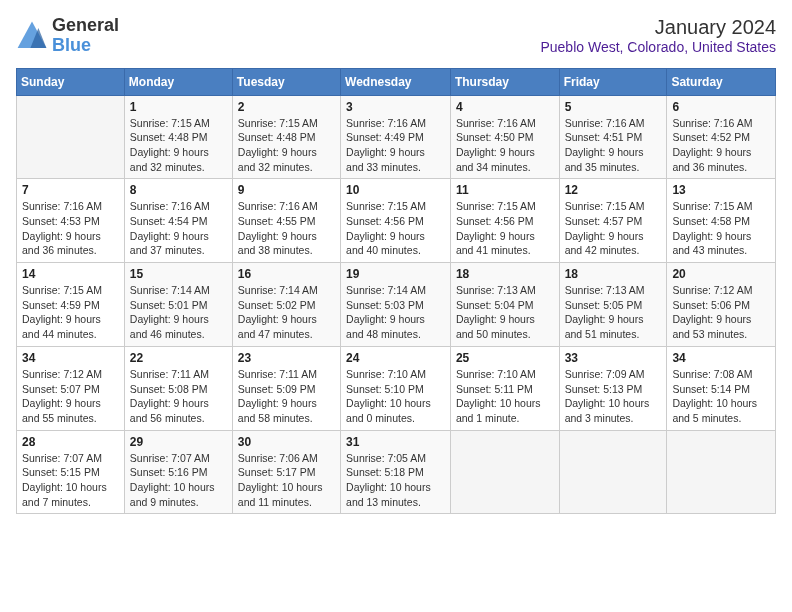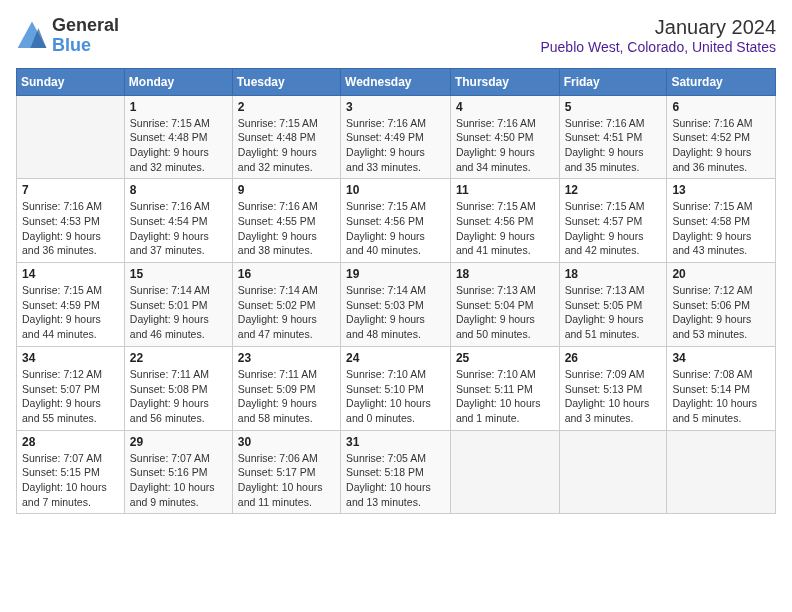--- a/index.html
+++ b/index.html
@@ -230,21 +230,21 @@
         </td>
         <td>
           <div class="day-number">24</div>
           <div class="day-info">Sunrise: 7:10 AM<br>Sunset: 5:10 PM<br>Daylight: 10 hours<br>and 0 minutes.</div>
         </td>
         <td>
           <div class="day-number">25</div>
           <div class="day-info">Sunrise: 7:10 AM<br>Sunset: 5:11 PM<br>Daylight: 10 hours<br>and 1 minute.</div>
         </td>
         <td>
-          <div class="day-number">26</div>
+          <div class="day-number">33</div>
           <div class="day-info">Sunrise: 7:09 AM<br>Sunset: 5:13 PM<br>Daylight: 10 hours<br>and 3 minutes.</div>
         </td>
         <td>
           <div class="day-number">34</div>
           <div class="day-info">Sunrise: 7:08 AM<br>Sunset: 5:14 PM<br>Daylight: 10 hours<br>and 5 minutes.</div>
         </td>
       </tr>
       <tr>
         <td>
           <div class="day-number">28</div>

